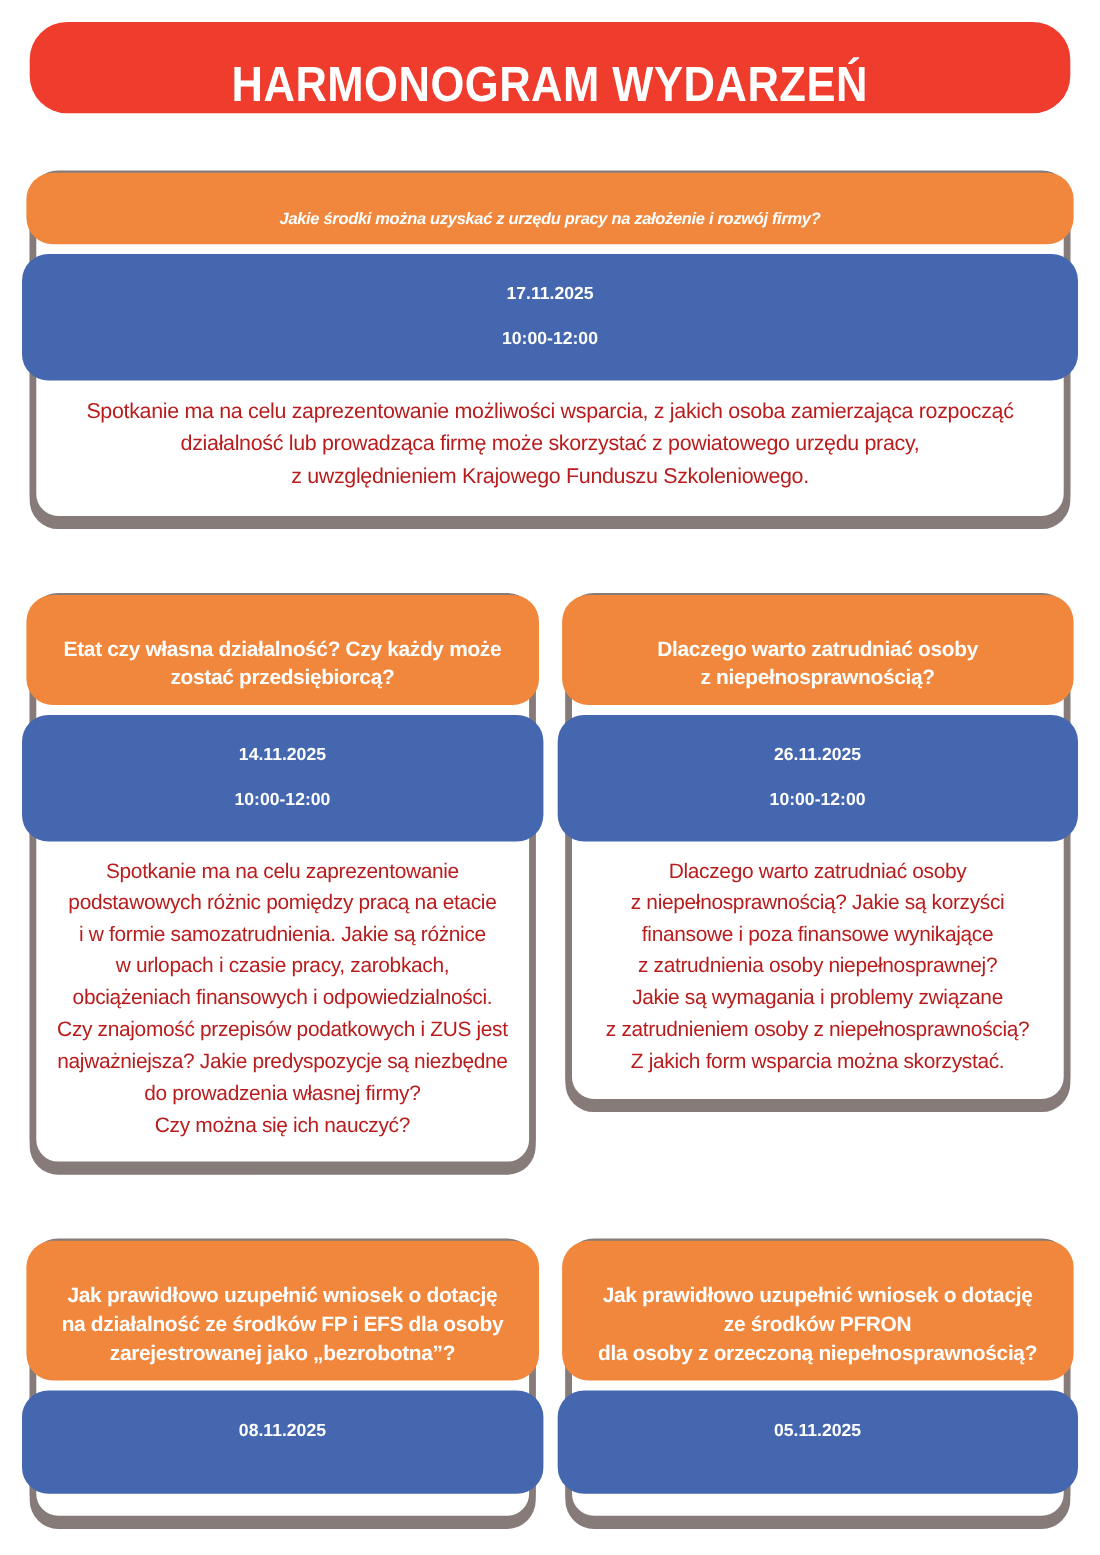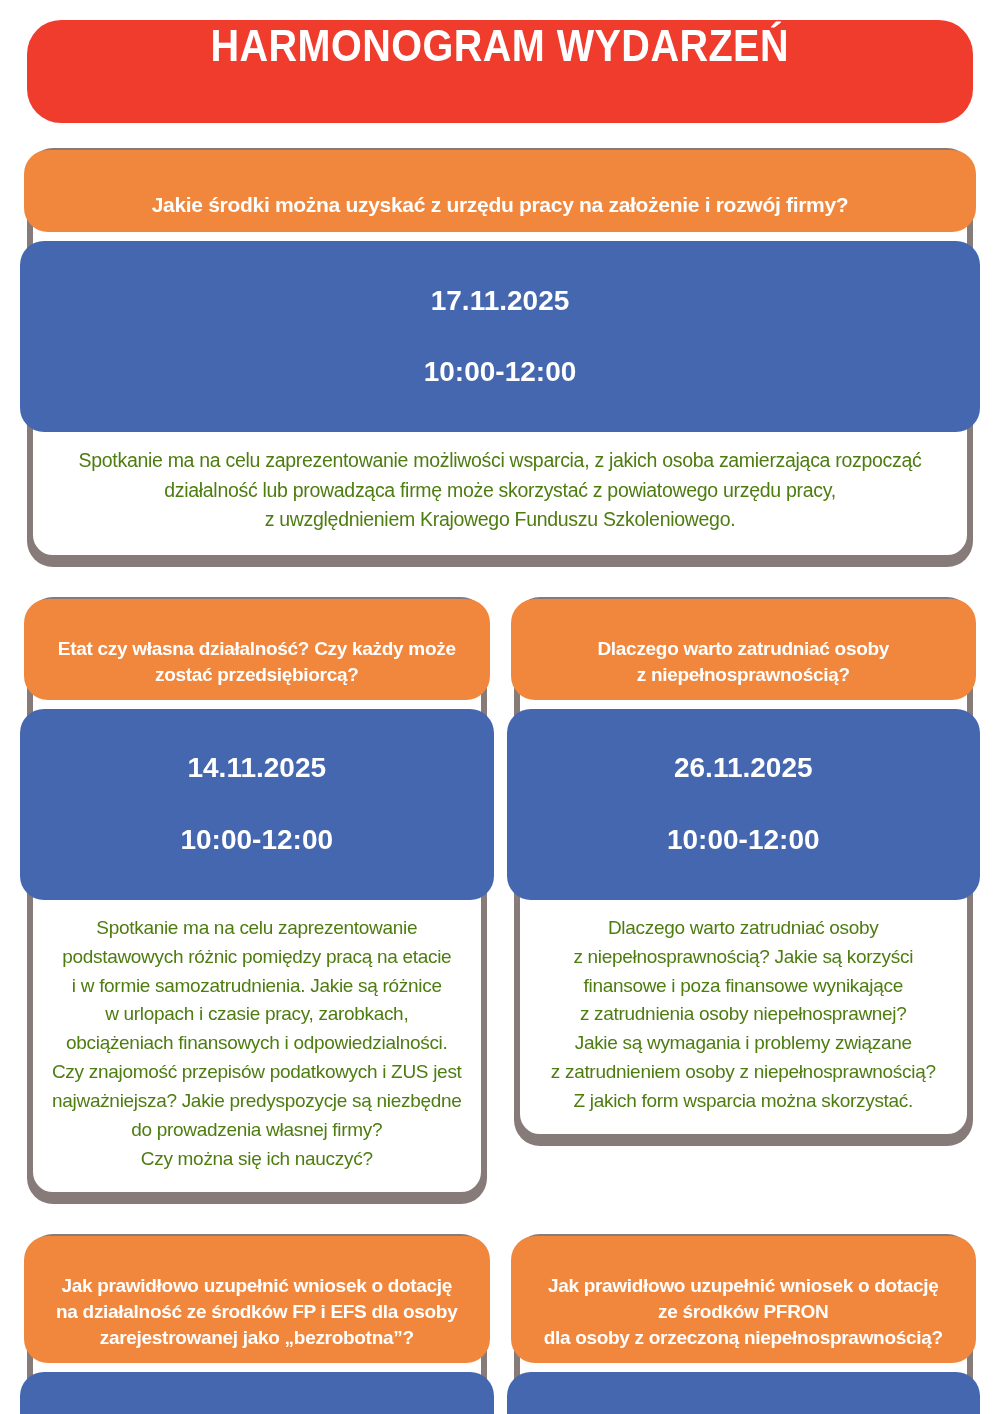--- a/index.html
+++ b/index.html
@@ -13,25 +13,25 @@
   .page {
     width: 1000px;
     height: 1414px;
     padding: 20px 27px 0 27px;
   }
 
   
   .banner {
     background: var(--red);
     border-radius: 34px;
-    height: 103px;
+    height: 83px;
     display: flex;
-    align-items: flex-start;
+    align-items: flex-end;
     justify-content: center;
-    margin-bottom: 25px;
+    margin-bottom: 52px;
   }
   .banner-text {
     color: #ffffff;
     font-size: 45px;
     font-weight: bold;
     letter-spacing: 0.5px;
     display: inline-block;
     transform: scaleX(0.88);
     white-space: nowrap;
   }
@@ -42,54 +42,55 @@
     border: 6px solid var(--taupe);
     border-radius: 26px;
     box-shadow: 0 6px 0 var(--taupe);
     padding: 0 10px 10px 10px;
     position: relative;
   }
   .row {
     display: flex;
     gap: 27px;
     align-items: flex-start;
-    margin-top: 36px;
+    margin-top: 64px;
   }
   .row .card { flex: 1 1 0; min-width: 0; }
 
   .pill {
     border-radius: 24px;
     color: #ffffff;
     font-weight: bold;
     text-align: center;
     white-space: pre-line;
   }
   .pill-orange {
     background: var(--orange);
     margin: -4px -19px 9px -19px;
     padding: 11px 14px;
     font-size: 19px;
     line-height: 1.38;
     letter-spacing: -0.3px;
   }
   .card-full .pill-orange {
-    font-size: 21px;
+    font-size: 15px;
     padding: 12px 18px;
+    font-style: italic;
   }
   .pill-blue {
     background: var(--blue);
     margin: 0 -23px 10px -23px;
     padding: 6px 10px;
-    font-size: 28px;
+    font-size: 16px;
     line-height: 1.28;
   }
   .pill-blue .date, .pill-blue .time { display: block; }
 
   .desc {
-    color: #4d7c0f;
+    color: #b91c1c;
     font-size: 19px;
     line-height: 1.52;
     letter-spacing: -0.3px;
     text-align: center;
     white-space: pre-line;
     padding: 4px 2px 8px 2px;
   }
   .card-full .desc {
     font-size: 19.5px;
     padding: 4px 6px 10px 6px;

